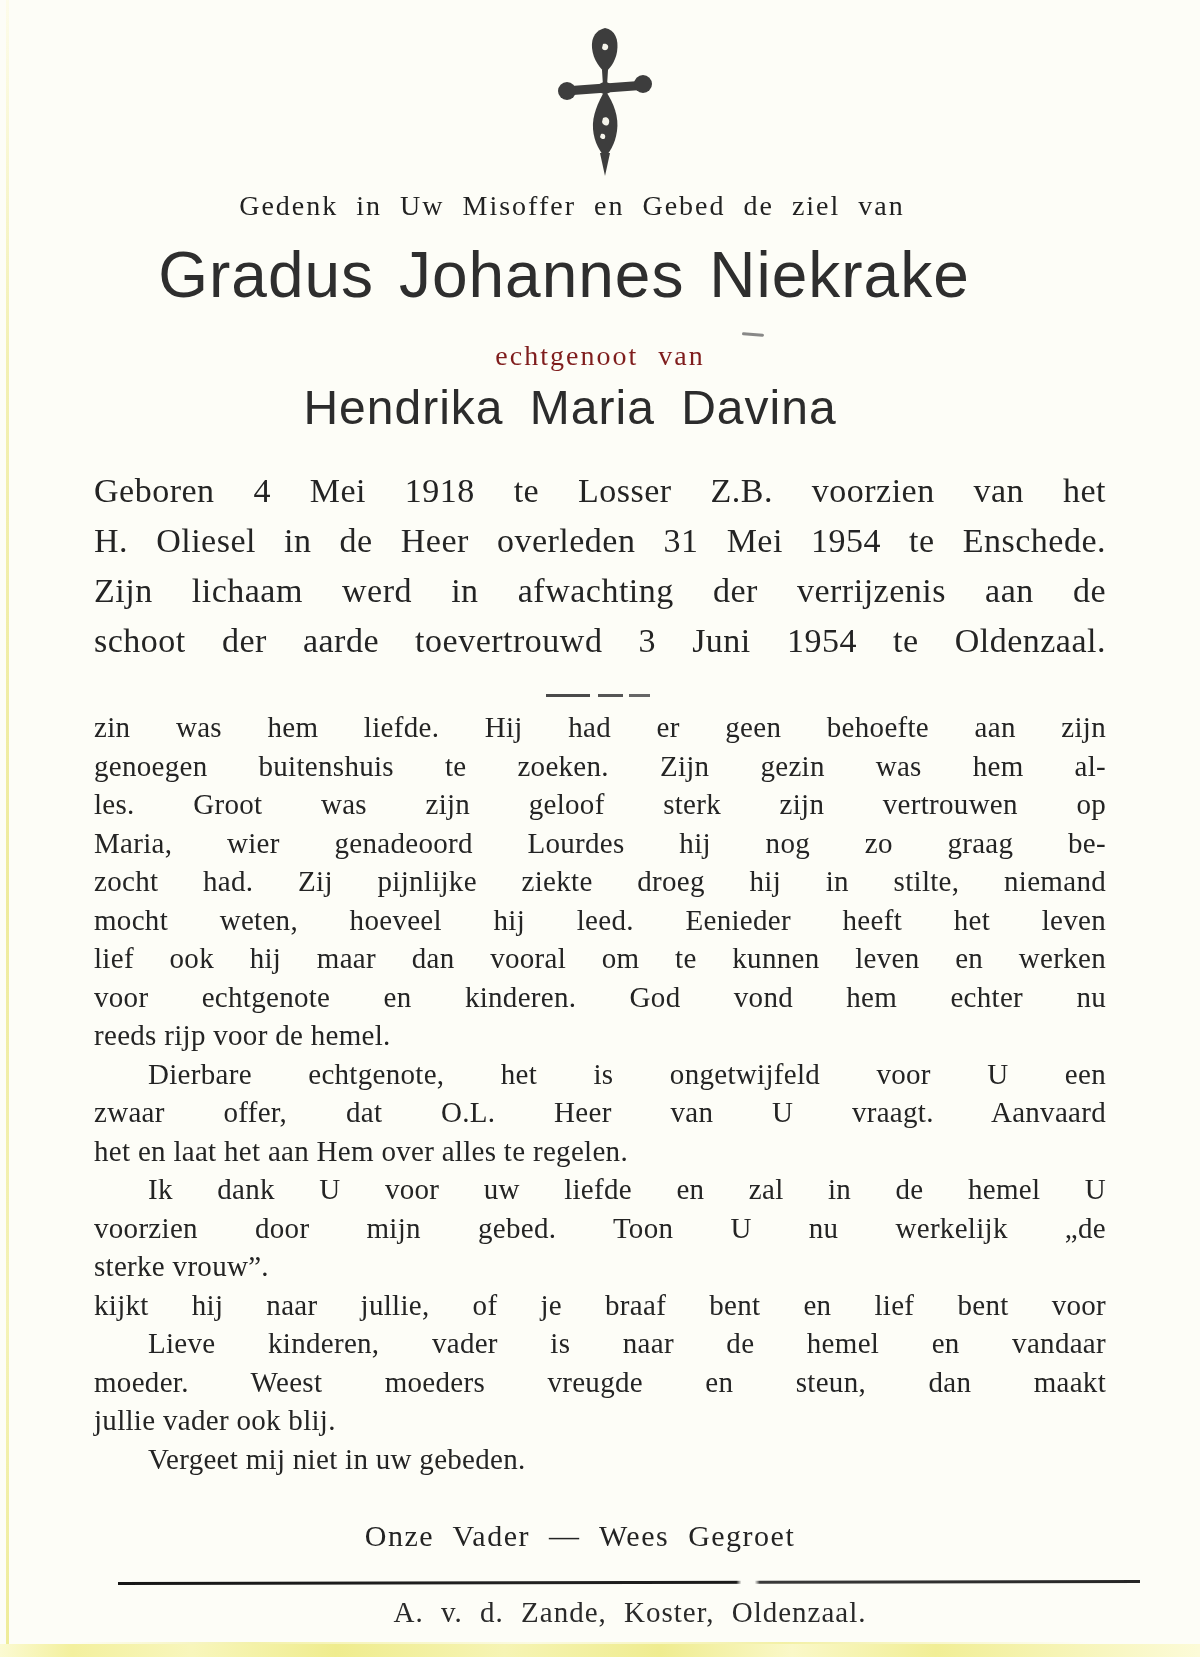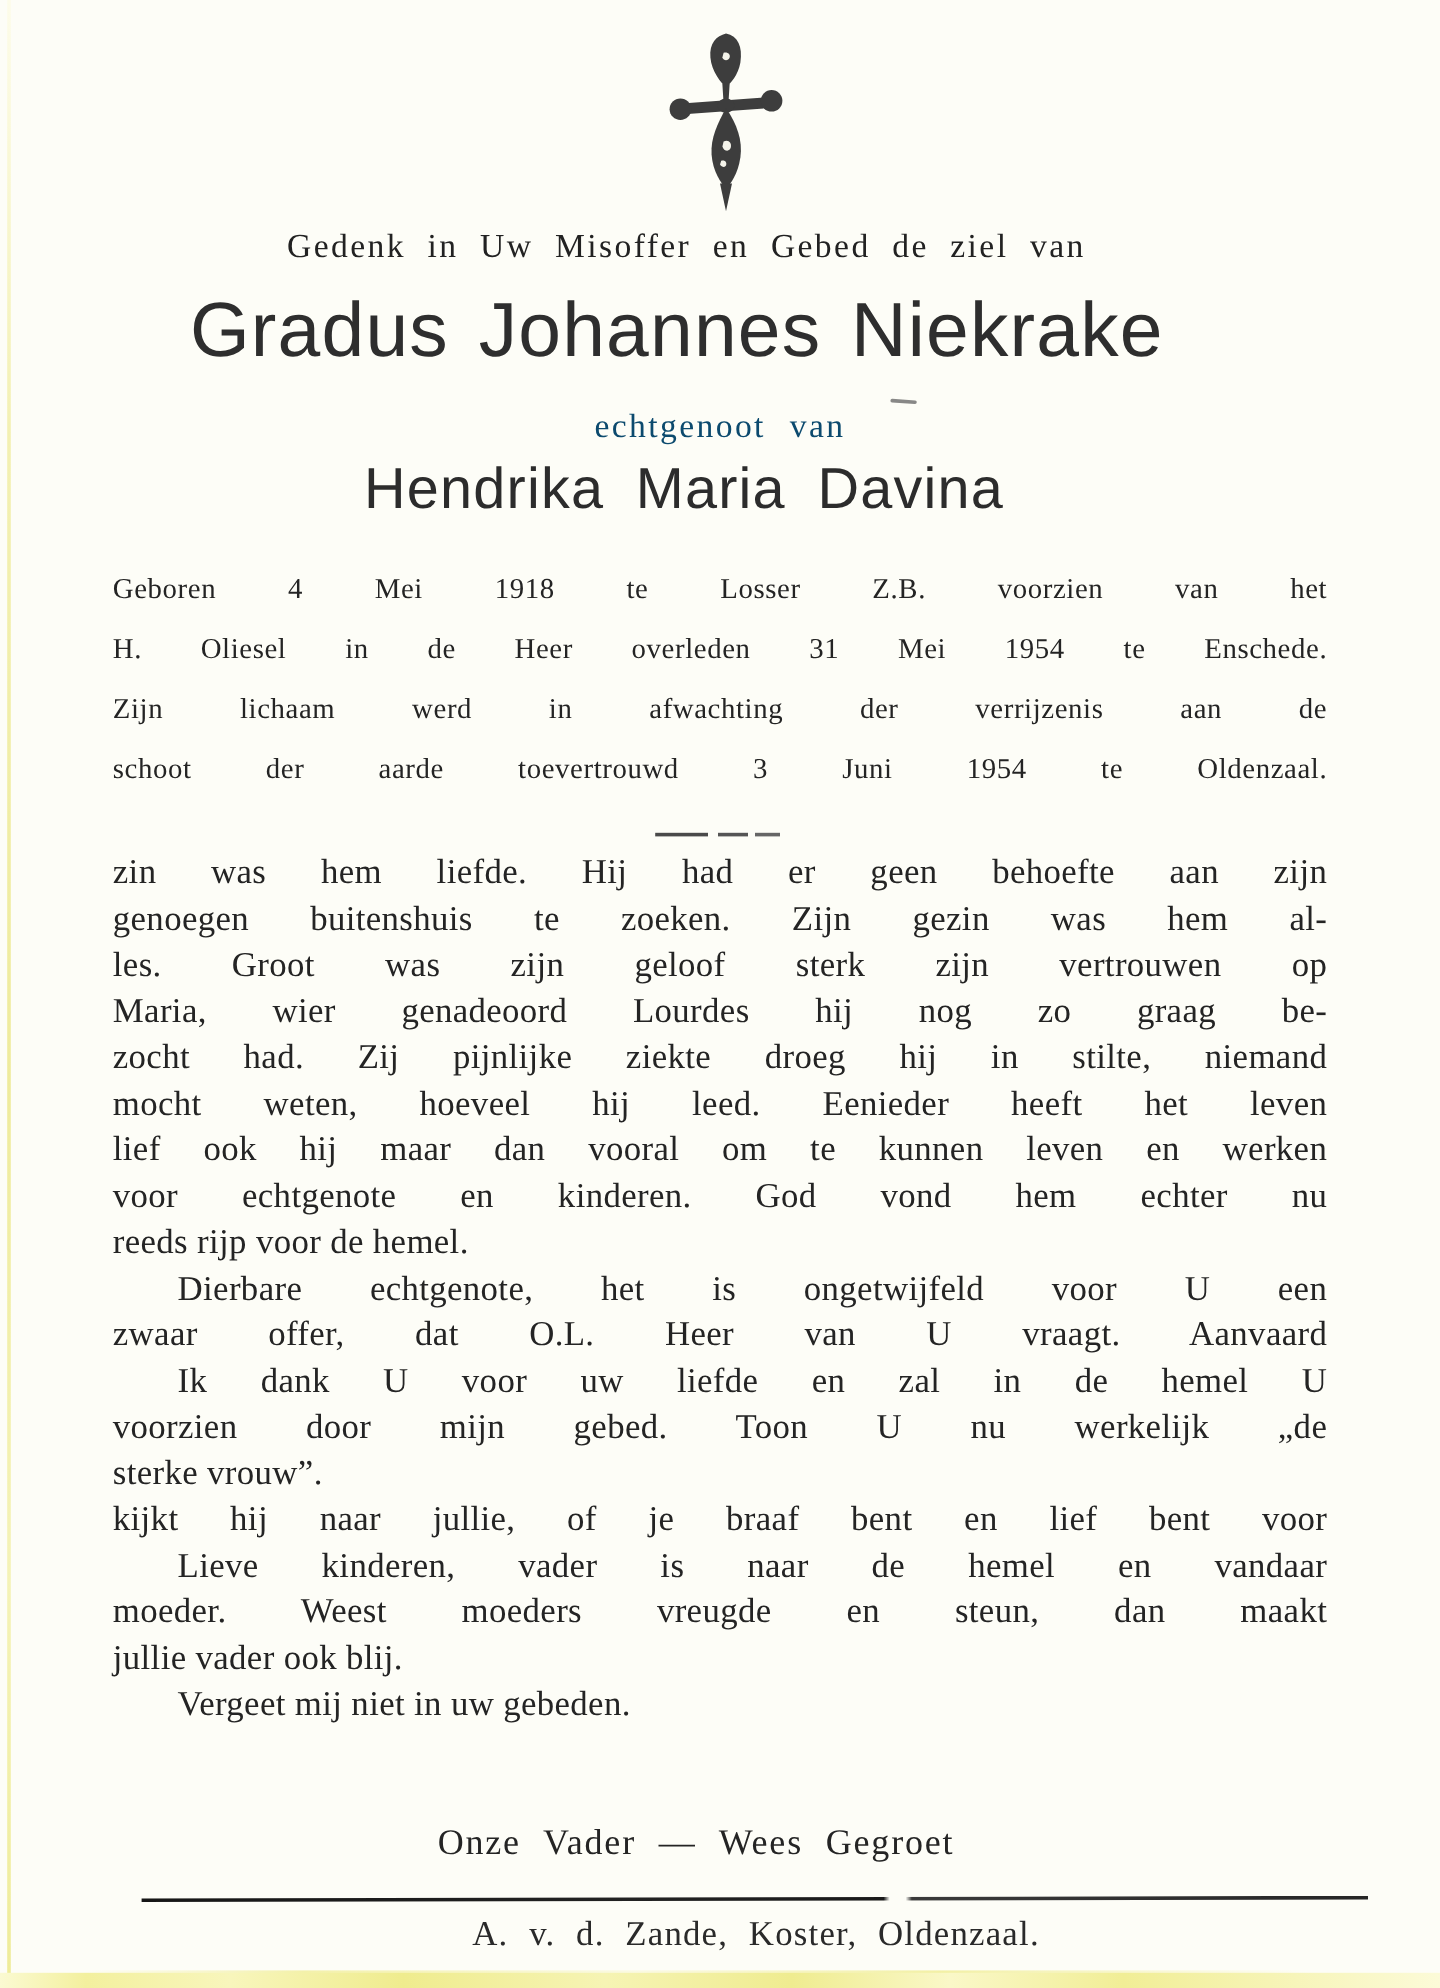--- a/index.html
+++ b/index.html
@@ -40,30 +40,30 @@
     font-family:"Liberation Sans","DejaVu Sans",sans-serif;
     font-size:64px;font-weight:400;letter-spacing:1px;word-spacing:6px;
     color:#2e2e2e;
   }
   .name-artifact{
     position:absolute;left:742px;top:333px;width:22px;height:3px;
     background:#6a6a6a;transform:rotate(4deg);border-radius:2px;opacity:.8;
   }
   .relation{
     position:absolute;top:340px;left:0;width:1200px;
-    text-align:center;font-size:28px;letter-spacing:2px;word-spacing:11px;color:#0c4a6e;
+    text-align:center;font-size:28px;letter-spacing:2px;word-spacing:11px;color:#7f1d1d;
   }
   .spouse{
     position:absolute;top:380px;left:-30px;width:1200px;
     text-align:center;
     font-family:"Liberation Sans","DejaVu Sans",sans-serif;
     font-size:48px;font-weight:400;letter-spacing:1px;word-spacing:12px;color:#2c2c2c;
   }
   
-  .vitals{position:absolute;top:466px;left:94px;width:1012px;font-size:24px;color:#242424;}
+  .vitals{position:absolute;top:466px;left:94px;width:1012px;font-size:34px;color:#242424;}
   .vitals .vline{
     height:50px;line-height:50px;
     text-align:justify;text-align-last:justify;
     letter-spacing:.5px;white-space:nowrap0;
   }
   
   .mid-divider{
     position:absolute;top:694px;left:546px;width:104px;height:3px;
     background:linear-gradient(90deg,#4a4a4a 0 42%,rgba(0,0,0,0) 42% 50%,#555 50% 74%,rgba(0,0,0,0) 74% 80%,#666 80% 100%);
   }
@@ -145,20 +145,21 @@
     <div class="bline">les. Groot was zijn geloof sterk zijn vertrouwen op</div>
     <div class="bline">Maria, wier genadeoord Lourdes hij nog zo graag be-</div>
     <div class="bline">zocht had. Zij pijnlijke ziekte droeg hij in stilte, niemand</div>
     <div class="bline">mocht weten, hoeveel hij leed. Eenieder heeft het leven</div>
     <div class="bline">lief ook hij maar dan vooral om te kunnen leven en werken</div>
     <div class="bline">voor echtgenote en kinderen. God vond hem echter nu</div>
     <div class="bline last">reeds rijp voor de hemel.</div>
 
     <div class="bline first">Dierbare echtgenote, het is ongetwijfeld voor U een</div>
     <div class="bline">zwaar offer, dat O.L. Heer van U vraagt. Aanvaard</div>
+    <div class="bline last">het en laat het aan Hem over alles te regelen.</div>
 
     <div class="bline first">Ik dank U voor uw liefde en zal in de hemel U</div>
     <div class="bline">voorzien door mijn gebed. Toon U nu werkelijk „de</div>
     <div class="bline last">sterke vrouw”.</div>
 
     <div class="bline">kijkt hij naar jullie, of je braaf bent en lief bent voor</div>
     <div class="bline first">Lieve kinderen, vader is naar de hemel en vandaar</div>
     <div class="bline">moeder. Weest moeders vreugde en steun, dan maakt</div>
     <div class="bline last">jullie vader ook blij.</div>
 

